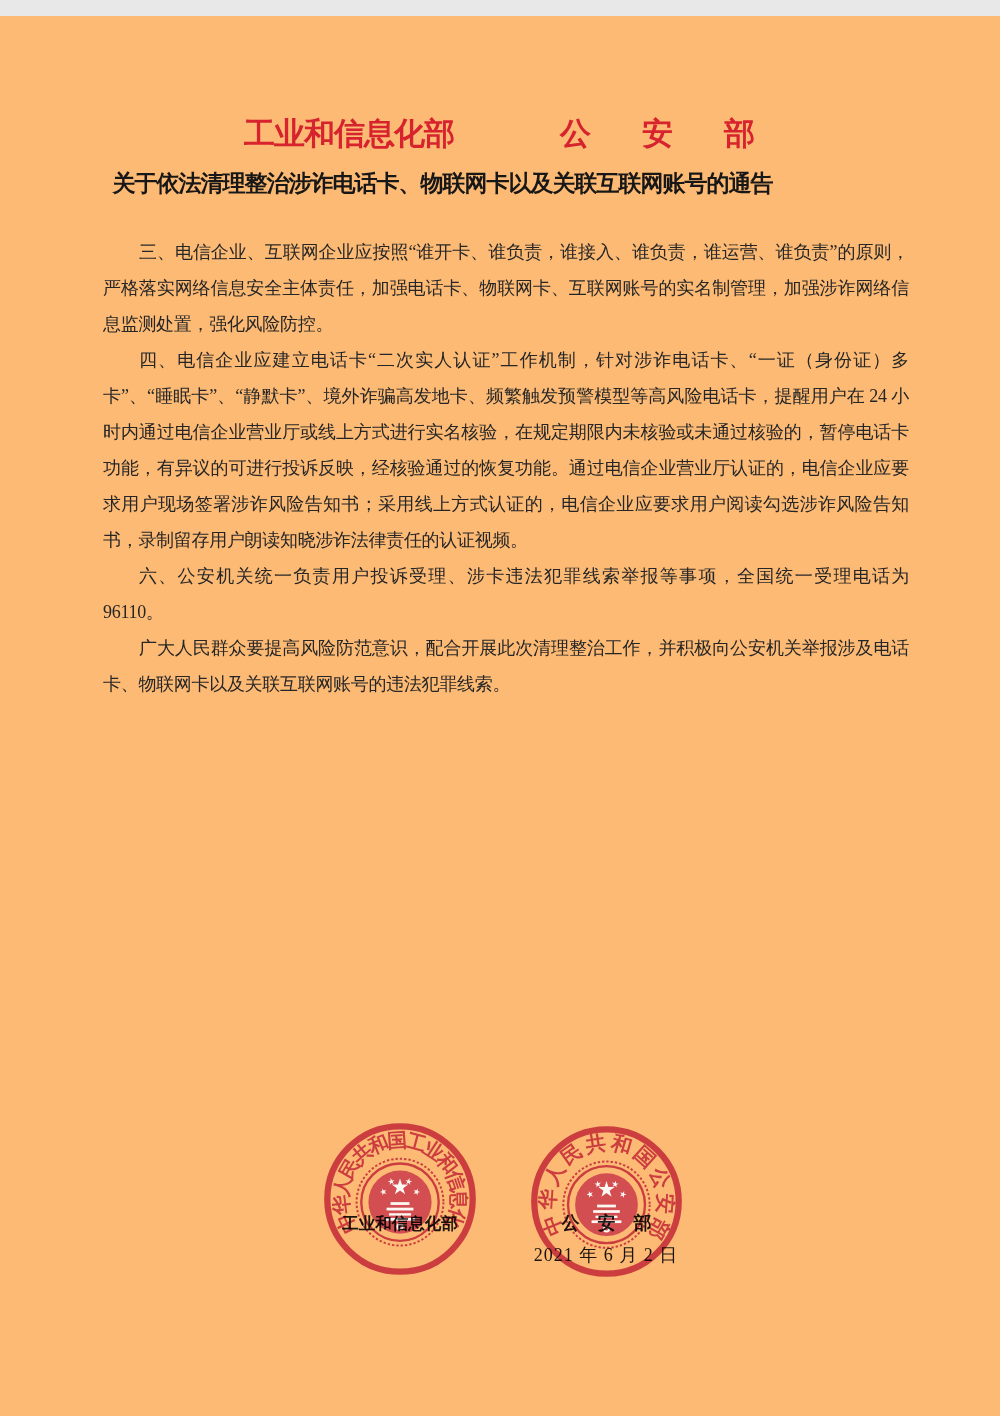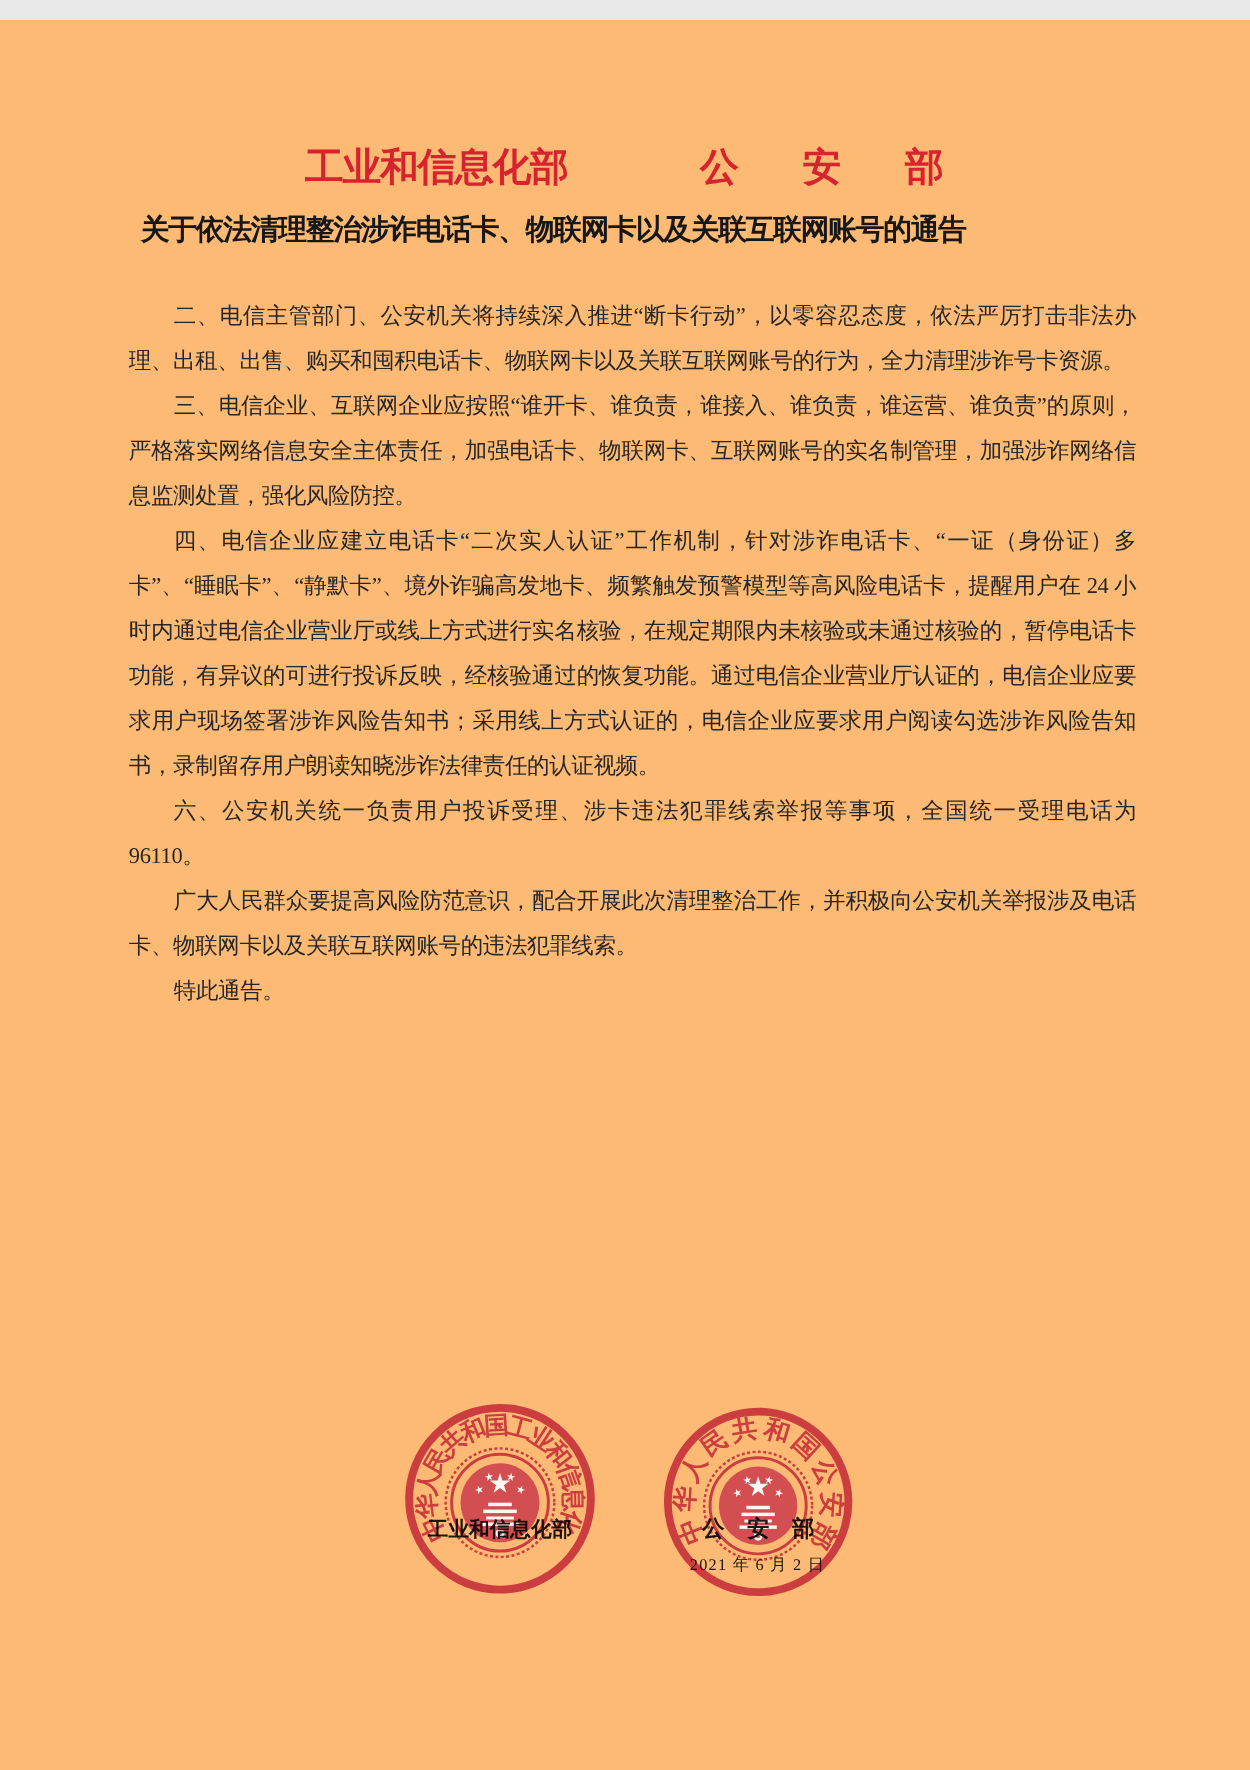--- a/index.html
+++ b/index.html
@@ -51,39 +51,37 @@
   .em-fill { fill:#d0454d; }
   .wt { fill:#fefefe; }
   
   .stamp-black {
     position:absolute; text-align:center; color:#1c1c1c;
     mix-blend-mode:multiply; white-space:nowrap;
     font-family:"Liberation Serif","DejaVu Serif",serif;
   }
   .stamp-name-left  { left:321px; top:1197px; width:158px; font-size:16.5px; font-weight:600; }
   .stamp-name-right { left:528px; top:1195px; width:157px; font-size:18px;  font-weight:600; }
-  .stamp-date       { left:516px; top:1227px; width:180px; font-size:13px; letter-spacing:1px; }
+  .stamp-date       { left:516px; top:1227px; width:180px; font-size:18px; letter-spacing:1px; }
 </style>
 </head>
 <body>
 
 <div class="page">
 
   <span class="hdr-left">工业和信息化部</span>
   <span class="hdr-right">公　安　部</span>
 
   <h1 class="doc-title">关于依法清理整治涉诈电话卡、物联网卡以及关联互联网账号的通告</h1>
 
   <div class="body-text">
-    <p>二、电信主管部门、公安机关将持续深入推进“断卡行动”，以零容忍态度，依法严厉打击非法办理、出租、出售、购买和囤积电话卡、物联网卡以及关联互联网账号的行为，全力清理涉诈号卡资源。</p>
     <p>三、电信企业、互联网企业应按照“谁开卡、谁负责，谁接入、谁负责，谁运营、谁负责”的原则，严格落实网络信息安全主体责任，加强电话卡、物联网卡、互联网账号的实名制管理，加强涉诈网络信息监测处置，强化风险防控。</p>
     <p>四、电信企业应建立电话卡“二次实人认证”工作机制，针对涉诈电话卡、“一证（身份证）多卡”、“睡眠卡”、“静默卡”、境外诈骗高发地卡、频繁触发预警模型等高风险电话卡，提醒用户在 24 小时内通过电信企业营业厅或线上方式进行实名核验，在规定期限内未核验或未通过核验的，暂停电话卡功能，有异议的可进行投诉反映，经核验通过的恢复功能。通过电信企业营业厅认证的，电信企业应要求用户现场签署涉诈风险告知书；采用线上方式认证的，电信企业应要求用户阅读勾选涉诈风险告知书，录制留存用户朗读知晓涉诈法律责任的认证视频。</p>
     <p>六、公安机关统一负责用户投诉受理、涉卡违法犯罪线索举报等事项，全国统一受理电话为 96110。</p>
     <p>广大人民群众要提高风险防范意识，配合开展此次清理整治工作，并积极向公安机关举报涉及电话卡、物联网卡以及关联互联网账号的违法犯罪线索。</p>
-    <p>特此通告。</p>
   </div>
 
   <div class="seal seal-left">
     <svg viewBox="0 0 200 200" xmlns="http://www.w3.org/2000/svg">
       <defs>
         <path id="star" d="M0,-1 L0.588,0.809 L-0.951,-0.309 H0.951 L-0.588,0.809 Z"></path>
         <g id="emblem">
           <circle r="55" class="em-stroke" stroke-width="2.5" stroke-dasharray="3 2.5"></circle>
           <circle r="49" class="em-stroke" stroke-width="3"></circle>
           <circle r="40" class="em-fill"></circle>

